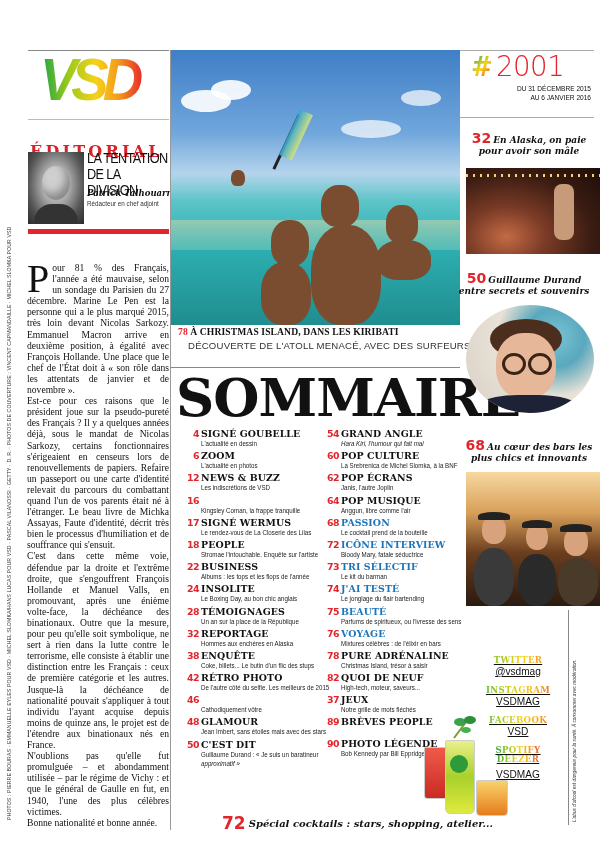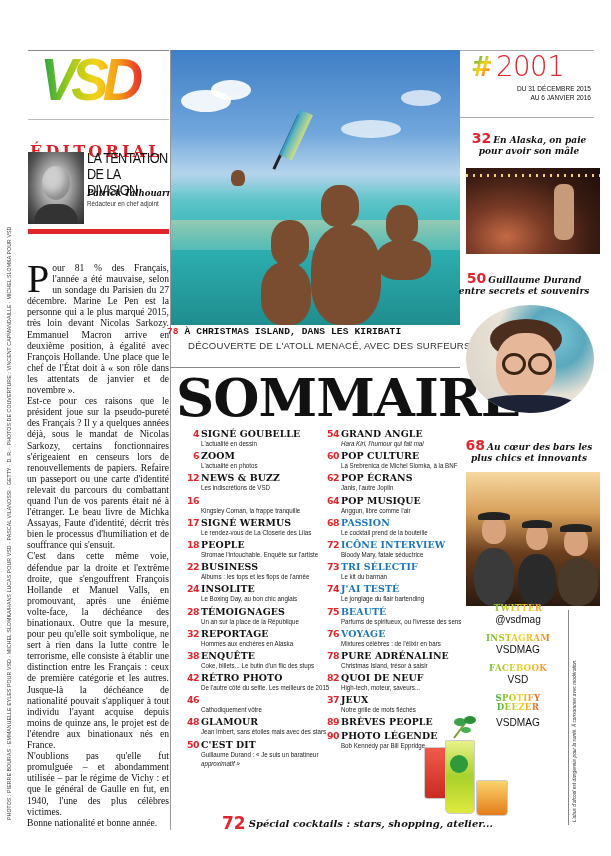--- a/index.html
+++ b/index.html
@@ -27,21 +27,21 @@
   .left-vrule { left:170px; top:50px; width:1px; height:780px; background:#999; }
 
   
   .hero { left:171px; top:50px; width:289px; height:275px; overflow:hidden;
     background: linear-gradient(180deg,#3f7fc6 0%,#70a6dc 30%,#b5d4ec 45%,#5cc4c8 55%,#2eb1b3 70%,#1f8d8f 100%); }
   .hero .cloud { position:absolute; border-radius:50%; background:#fff; opacity:0.9; }
   .hero .sand { position:absolute; left:0; top:170px; width:289px; height:30px; background:linear-gradient(180deg,#e0d7a6,#7ccabf); opacity:0.5; }
   .hero .kid { position:absolute; border-radius:45% 45% 40% 40%; background:#7a4d31; }
   .hero .sail { position:absolute; left:114px; top:62px; width:3px; height:60px; background:#222; transform:rotate(25deg); }
   .hero .sail2 { position:absolute; left:118px; top:60px; width:14px; height:50px; background:linear-gradient(90deg,#2fa3d6,#d4e37a); transform:rotate(25deg); opacity:0.9; }
-  .caption-78 { left:167px; top:326px; width:285px; font-family:Liberation Mono, monospace; font-weight:bold; font-size:9.6px; letter-spacing:0.1px; }
+  .caption-78 { left:178px; top:326px; width:285px; font-family:Liberation Serif, serif; font-weight:bold; font-size:9.6px; letter-spacing:0.1px; }
   .caption-78 .num { color:#e2242b; }
   .caption-sub { left:188px; top:340px; width:285px; font-size:9.6px; letter-spacing:0.2px; color:#333; white-space:nowrap; }
   .mid-rule { left:171px; top:367px; width:289px; height:1px; background:#888; }
 
   .sommaire { left:176px; top:372px; width:286px; font-family:"DejaVu Serif", serif; font-weight:bold; font-size:52px; line-height:52px; letter-spacing:-1px; transform:scaleX(1.02); transform-origin:left top; color:#111; }
 
   
   .toc { font-family:"Liberation Sans", sans-serif; }
   .toc-item { margin-bottom:3.2px; }
   .toc-head { font-family:"DejaVu Serif", serif; font-weight:bold; font-size:9.4px; line-height:10px; letter-spacing:0.1px; display:flex; }
@@ -83,21 +83,21 @@
   .photo-durand .hair { position:absolute; left:24px; top:14px; width:72px; height:40px; border-radius:50%; background:#4b2e1e; }
   .photo-durand .face { position:absolute; left:30px; top:28px; width:60px; height:66px; border-radius:45%; background:#e6b798; }
   .photo-durand .glass-l, .photo-durand .glass-r { position:absolute; top:48px; width:18px; height:16px; border:3px solid #3a2415; border-radius:50%; }
   .photo-durand .glass-l { left:36px; } .photo-durand .glass-r { left:62px; }
   .photo-durand .coat { position:absolute; left:12px; top:90px; width:100px; height:30px; border-radius:40% 40% 0 0; background:#1d2237; }
   .teaser-68 { left:462px; top:440px; width:134px; }
   .photo-bar { left:466px; top:472px; width:134px; height:134px; overflow:hidden; background:linear-gradient(180deg,#f6d8a0 0%,#d8a05a 30%,#6b3e1e 60%,#2a1a10 100%); }
   .photo-bar .p { position:absolute; border-radius:45%; background:#d8a27d; }
   .photo-bar .hat { position:absolute; height:8px; border-radius:50% 50% 10% 10%; background:#222; }
 
-  .social { left:470px; top:604px; width:96px; text-align:center; }
+  .social { left:470px; top:656px; width:96px; text-align:center;text-decoration:underline; }
   .social .net { font-family:"DejaVu Serif", serif; font-weight:bold; font-size:8.6px; line-height:9px; letter-spacing:0.3px; background:linear-gradient(90deg,#1aa34a,#9bc91a 30%,#f6d21a 55%,#f39b1b 75%,#e8312a); -webkit-background-clip:text; background-clip:text; color:transparent; }
   .social .handle { font-family:"Liberation Sans", sans-serif; font-size:11px; line-height:13px; margin-bottom:8px; color:#111; transform:scaleX(0.92); }
   .credit-right { left:572px; top:612px; width:10px; height:210px; }
   .credit-right span { position:absolute; left:0; top:0; transform-origin:left top; transform: rotate(-90deg) translate(-210px,0); width:210px; font-size:4.8px; font-style:italic; white-space:nowrap; color:#333; }
 </style>
 </head>
 <body>
 
 <div class="abs credit-left">
     <span>PHOTOS : PIERRE BOURAS · EMMANUELLE EYLES POUR VSD · MICHEL SLOMKA/HANS LUCAS POUR VSD · PASCAL VILANOSSI · GETTY · D. R. · PHOTOS DE COUVERTURE : VINCENT CAPMANDAILLE · MICHEL SLOMKA POUR VSD</span>
@@ -339,21 +339,21 @@
       </div>
       <div class="toc-sub">High-tech, moteur, saveurs...</div>
     </div>
   <div class="toc-item">
       <div class="toc-head">
         <span class="pn">37</span>
         <span class="ttl">JEUX</span>
       </div>
       <div class="toc-sub">Notre grille de mots fléchés</div>
     </div>
-  <div class="toc-item" style="margin-bottom:4px">
+  <div class="toc-item" style="margin-bottom:12px">
       <div class="toc-head">
         <span class="pn">89</span>
         <span class="ttl">BRÈVES PEOPLE</span>
       </div>
     </div>
   <div class="toc-item">
       <div class="toc-head">
         <span class="pn">90</span>
         <span class="ttl">PHOTO LÉGENDE</span>
       </div>

